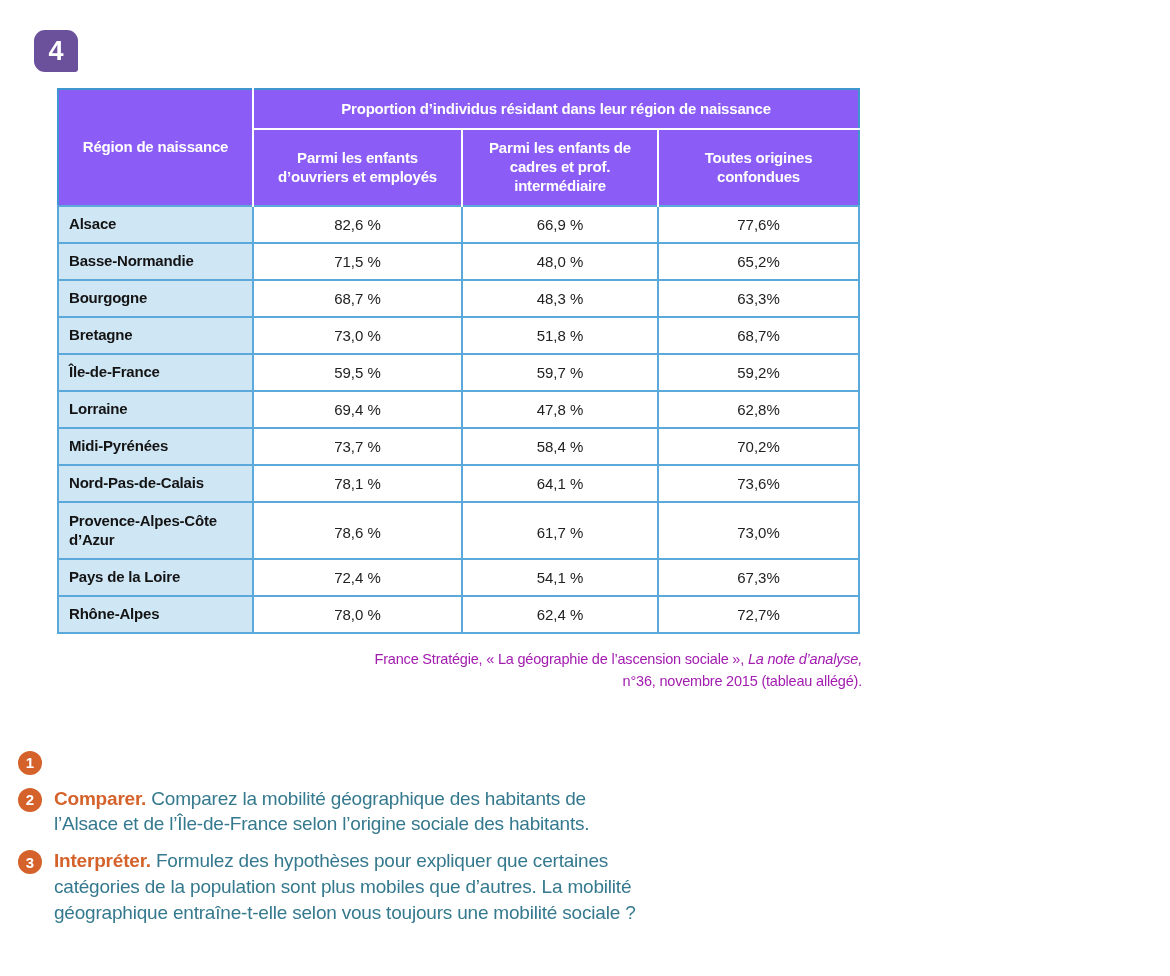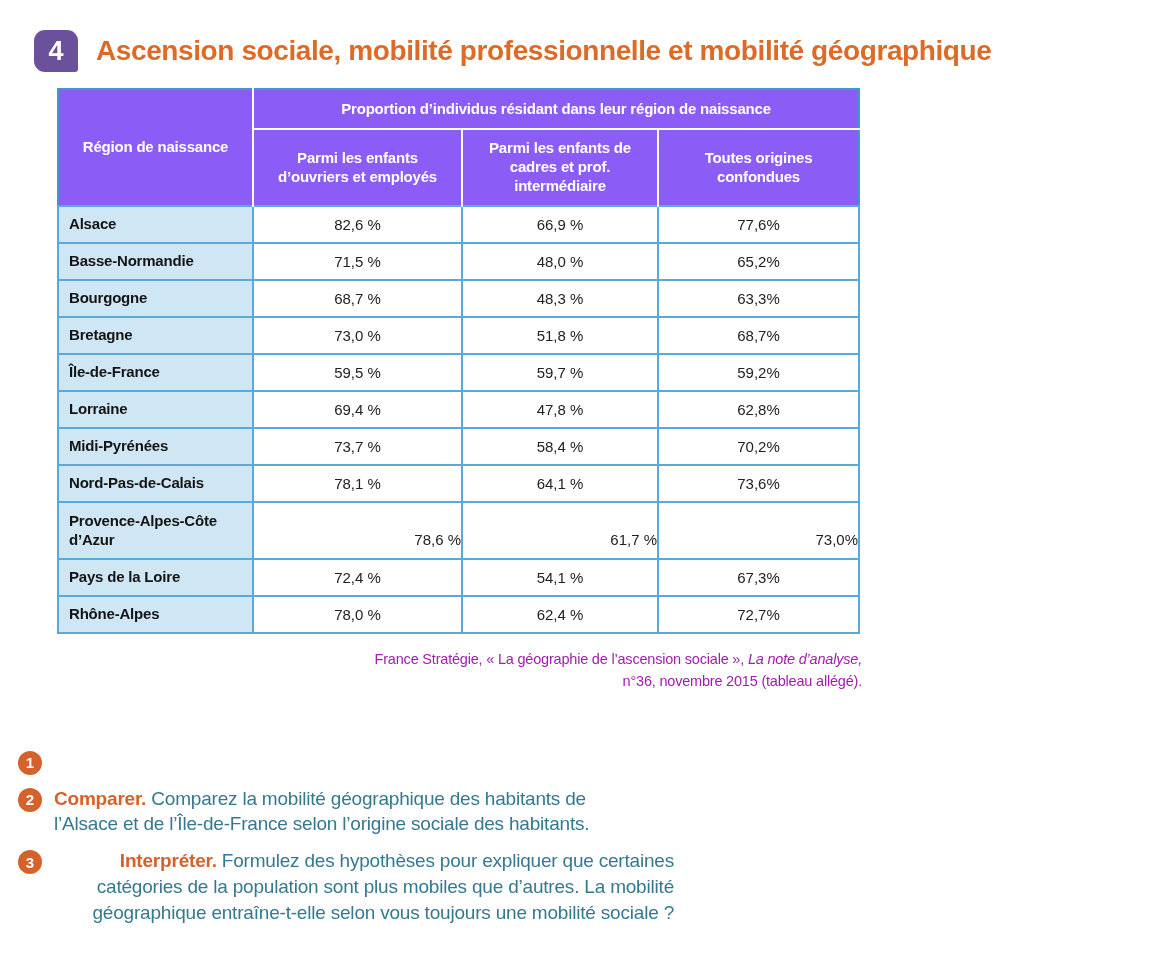--- a/index.html
+++ b/index.html
@@ -83,21 +83,21 @@
   tbody td.region {
     background: #cfe6f5;
     font-weight: bold;
     padding: 4px 8px 4px 10px;
     letter-spacing: -0.2px;
     color: #141414;
     line-height: 1.25;
   }
   tbody td.val { text-align: center; color: #222; }
   tbody tr.tall td { height: 57px; }
-  tbody tr.tall td.val { vertical-align: bottom; padding-bottom: 10px; text-align: right; }
+  tbody tr.tall td.val { vertical-align: bottom; padding-bottom: 17px; }
   tbody tr.tall td.region { vertical-align: middle; }
 
   
   .source {
     width: 805px;
     margin: 15px 0 0 57px;
     text-align: right;
     font-size: 14.5px;
     line-height: 1.5;
     color: #a21caf;
@@ -125,28 +125,27 @@
   }
   .q-body {
     margin-left: 12px;
     font-size: 19px;
     line-height: 1.36;
     color: #35798e;
     letter-spacing: -0.2px;
   }
   .q-body .verb { color: #d4622a; font-weight: bold; }
   .q2 .q-body { max-width: 560px; }
-  .q3 .q-body { max-width: 620px; text-align: right; }
+  .q3 .q-body { max-width: 620px; }
 </style>
 </head>
 <body>
 
 <header class="doc-header">
   <div class="doc-badge">4</div>
-  <h1 class="doc-title">Ascension sociale, mobilité professionnelle et mobilité géographique</h1>
 </header>
 
 <section class="table-zone">
 
   <table class="mobility">
     <colgroup>
         <col class="c1">
         <col class="c2">
         <col class="c3">
         <col class="c4">

